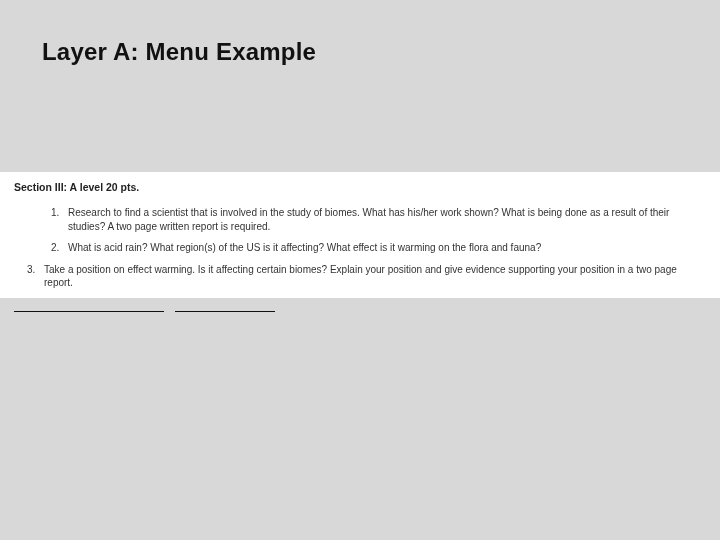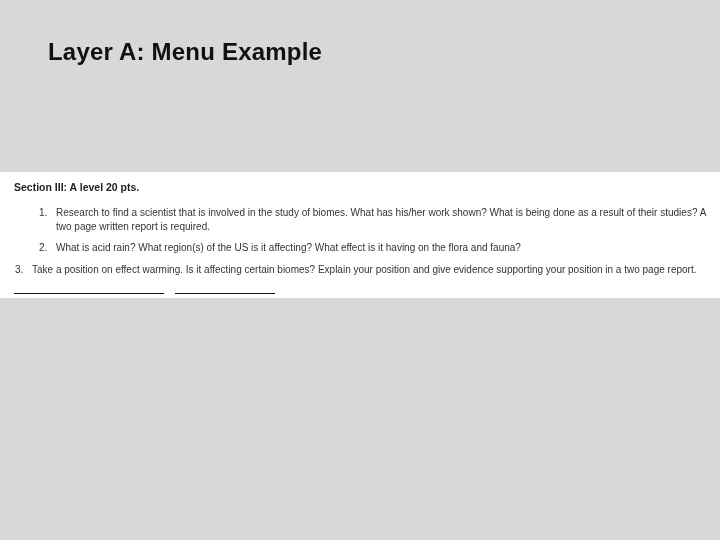--- a/index.html
+++ b/index.html
@@ -13,21 +13,21 @@
   }
   .slide {
     position: relative;
     width: 720px;
     height: 540px;
     box-sizing: border-box;
   }
   .title {
     position: absolute;
     top: 38px;
-    left: 48px;
+    left: 42px;
     font-family: "Arial Black", "Segoe UI", Arial, sans-serif;
     font-size: 24px;
     font-weight: 700;
     letter-spacing: 0.2px;
     color: #111;
   }
   .doc-panel {
     position: absolute;
     top: 172px;
     left: 0;
@@ -41,21 +41,21 @@
     line-height: 1.35;
     color: #333;
   }
   .section-header {
     font-weight: 600;
     color: #222;
     margin-bottom: 12px;
     font-size: 10.5px;
   }
   ol.items {
-    margin: 0;
+    margin: 12px;
     padding-left: 36px;
     font-size: 10px;
   }
   ol.items li {
     margin-bottom: 8px;
     padding-left: 6px;
   }
   li.offset-left {
     margin-left: -24px; 
     padding-left: 30px;
@@ -84,21 +84,21 @@
 
   <div class="doc-panel">
 
     <div class="section-header">Section III: A level 20 pts.</div>
 
     <ol class="items">
       <li>
         <span>Research to find a scientist that is involved in the study of biomes.  What has his/her work shown?  What is being done as a result of their studies?  A two page written report is required.</span>
       </li>
       <li>
-        <span>What is acid rain? What region(s) of the US is it affecting? What effect is it having on the flora and fauna?</span>
+        <span>What is acid rain? What region(s) of the US is it affecting? What effect is it warming on the flora and fauna?</span>
       </li>
       <li class="offset-left">
         <span>Take a position on effect warming.  Is it affecting certain biomes?  Explain your position and give evidence supporting your position in a two page report.</span>
       </li>
     </ol>
 
     <div class="sign-line">
       <span class="seg a"></span>
       <span class="seg b"></span>
     </div>

